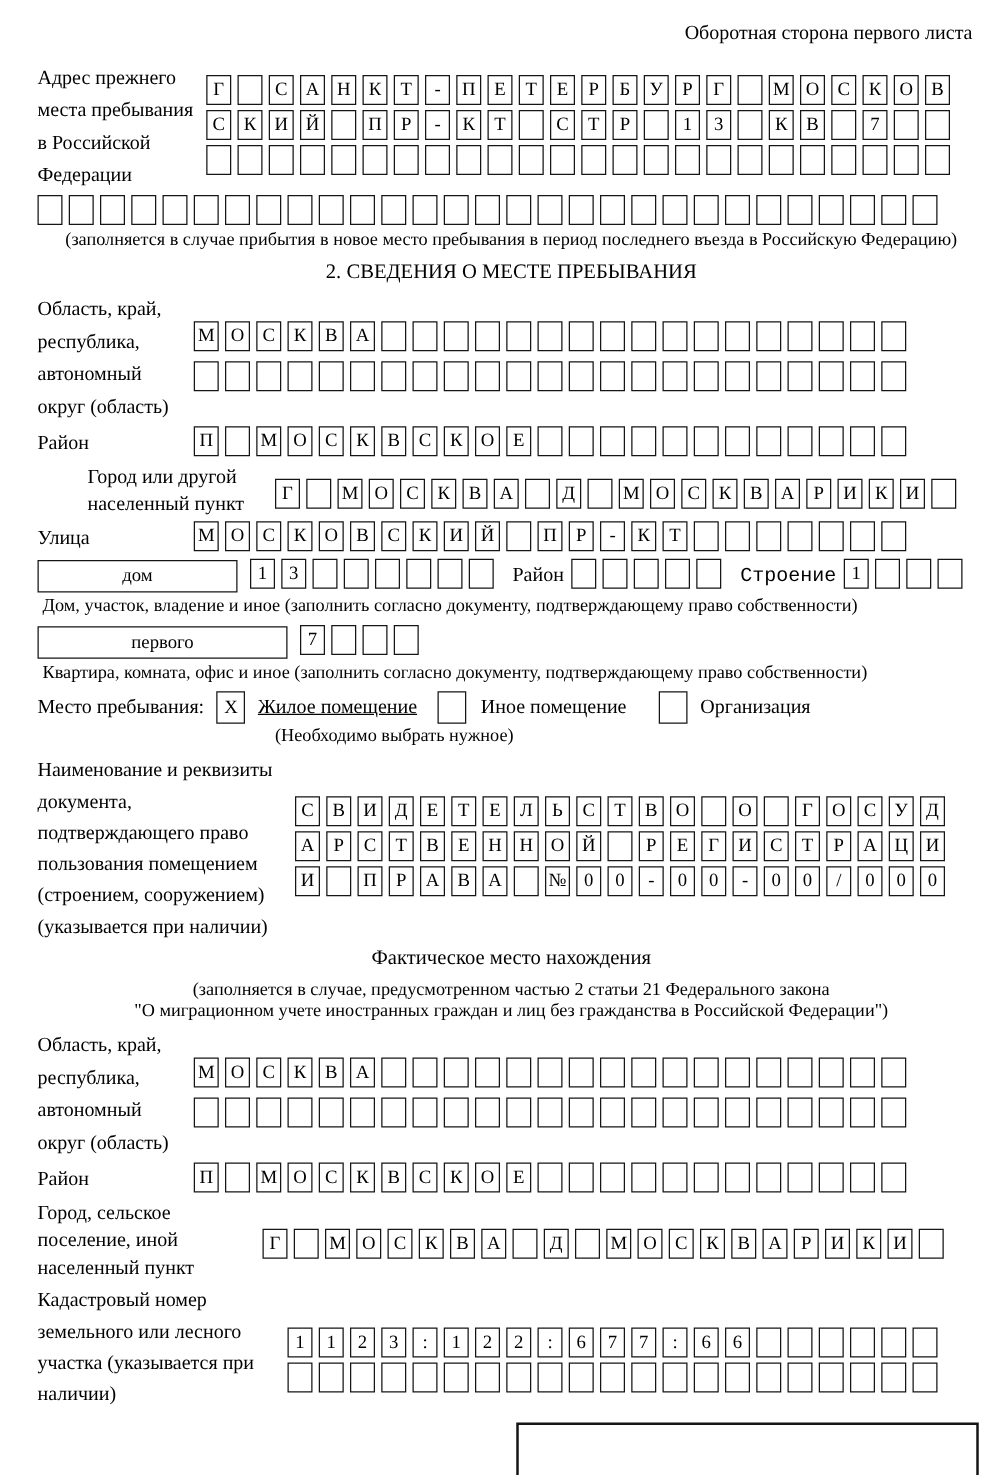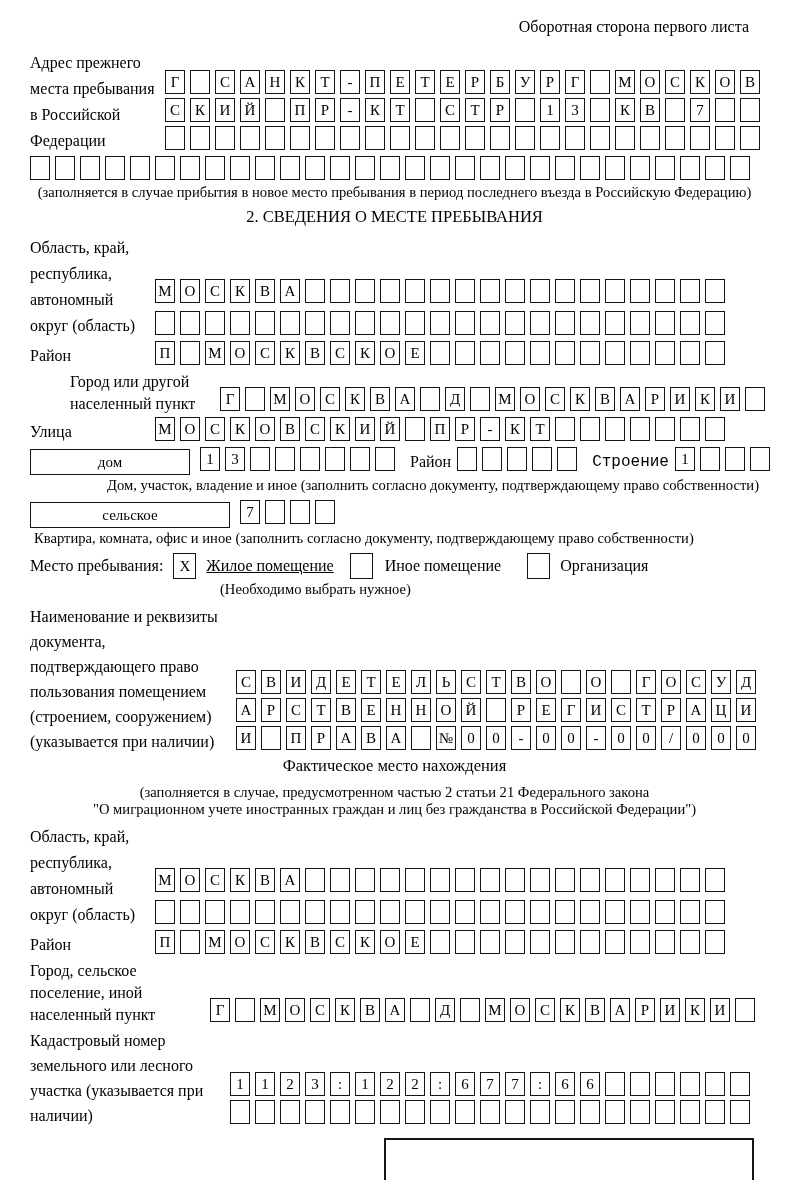--- a/index.html
+++ b/index.html
@@ -1,19 +1,19 @@
 <!DOCTYPE html>
 <html><head>
 <meta charset="utf-8">
 <style>
   html,body{margin:0;padding:0;background:#fff;}
   body{width:800px;height:1180px;font-family:"Liberation Serif","DejaVu Serif",serif;color:#000;}
-  .page{box-sizing:border-box;width:800px;height:1078px;padding:18px 41px 0 30px;}
+  .page{box-sizing:border-box;width:800px;height:1078px;padding:18px 12px 0 30px;}
   .hdr{text-align:right;font-size:16px;padding-right:10px;}
-  .frow{display:flex;align-items:flex-end;margin-bottom:2px;}
+  .frow{display:flex;align-items:center;margin-bottom:2px;}
   .lbl{font-size:16px;line-height:26px;flex:none;}
   .w135{width:135px;}
   .w125{width:125px;}
   .w150{width:150px;margin-left:40px;}
   .w180{width:180px;}
   .w200{width:200px;}
   .cellcol{display:flex;flex-direction:column;}
   .cellrow{display:flex;margin-bottom:4px;}
   .cell{box-sizing:border-box;flex:none;width:20px;height:24px;border:1.6px solid #151515;margin-right:5px;
         display:flex;align-items:center;justify-content:center;font-size:15px;line-height:1;}
@@ -319,24 +319,24 @@
         <span class="cell"></span>
       </div>
     <div class="inline-lbl" style="margin:0 6px 0 10px;font-family:Liberation Mono, monospace;">Строение</div>
     <div class="cellrow">
         <span class="cell">1</span>
         <span class="cell"></span>
         <span class="cell"></span>
         <span class="cell"></span>
       </div>
   </div>
-  <div class="caption" style="margin:0 0 6px 4px;text-align:right;">Дом, участок, владение и иное (заполнить согласно документу, подтверждающему право собственности)</div>
-
-  <div class="frow">
-    <div class="typebox" style="width:200px;">сельское</div>
+  <div class="caption" style="margin:0 0 6px 4px;">Дом, участок, владение и иное (заполнить согласно документу, подтверждающему право собственности)</div>
+
+  <div class="frow">
+    <div class="typebox" style="width:200px;">первого</div>
     <div class="cellrow ml10">
         <span class="cell">7</span>
         <span class="cell"></span>
         <span class="cell"></span>
         <span class="cell"></span>
       </div>
   </div>
   <div class="caption" style="margin:0 0 6px 4px;">Квартира, комната, офис и иное (заполнить согласно документу, подтверждающему право собственности)</div>
 
   <div class="frow">

